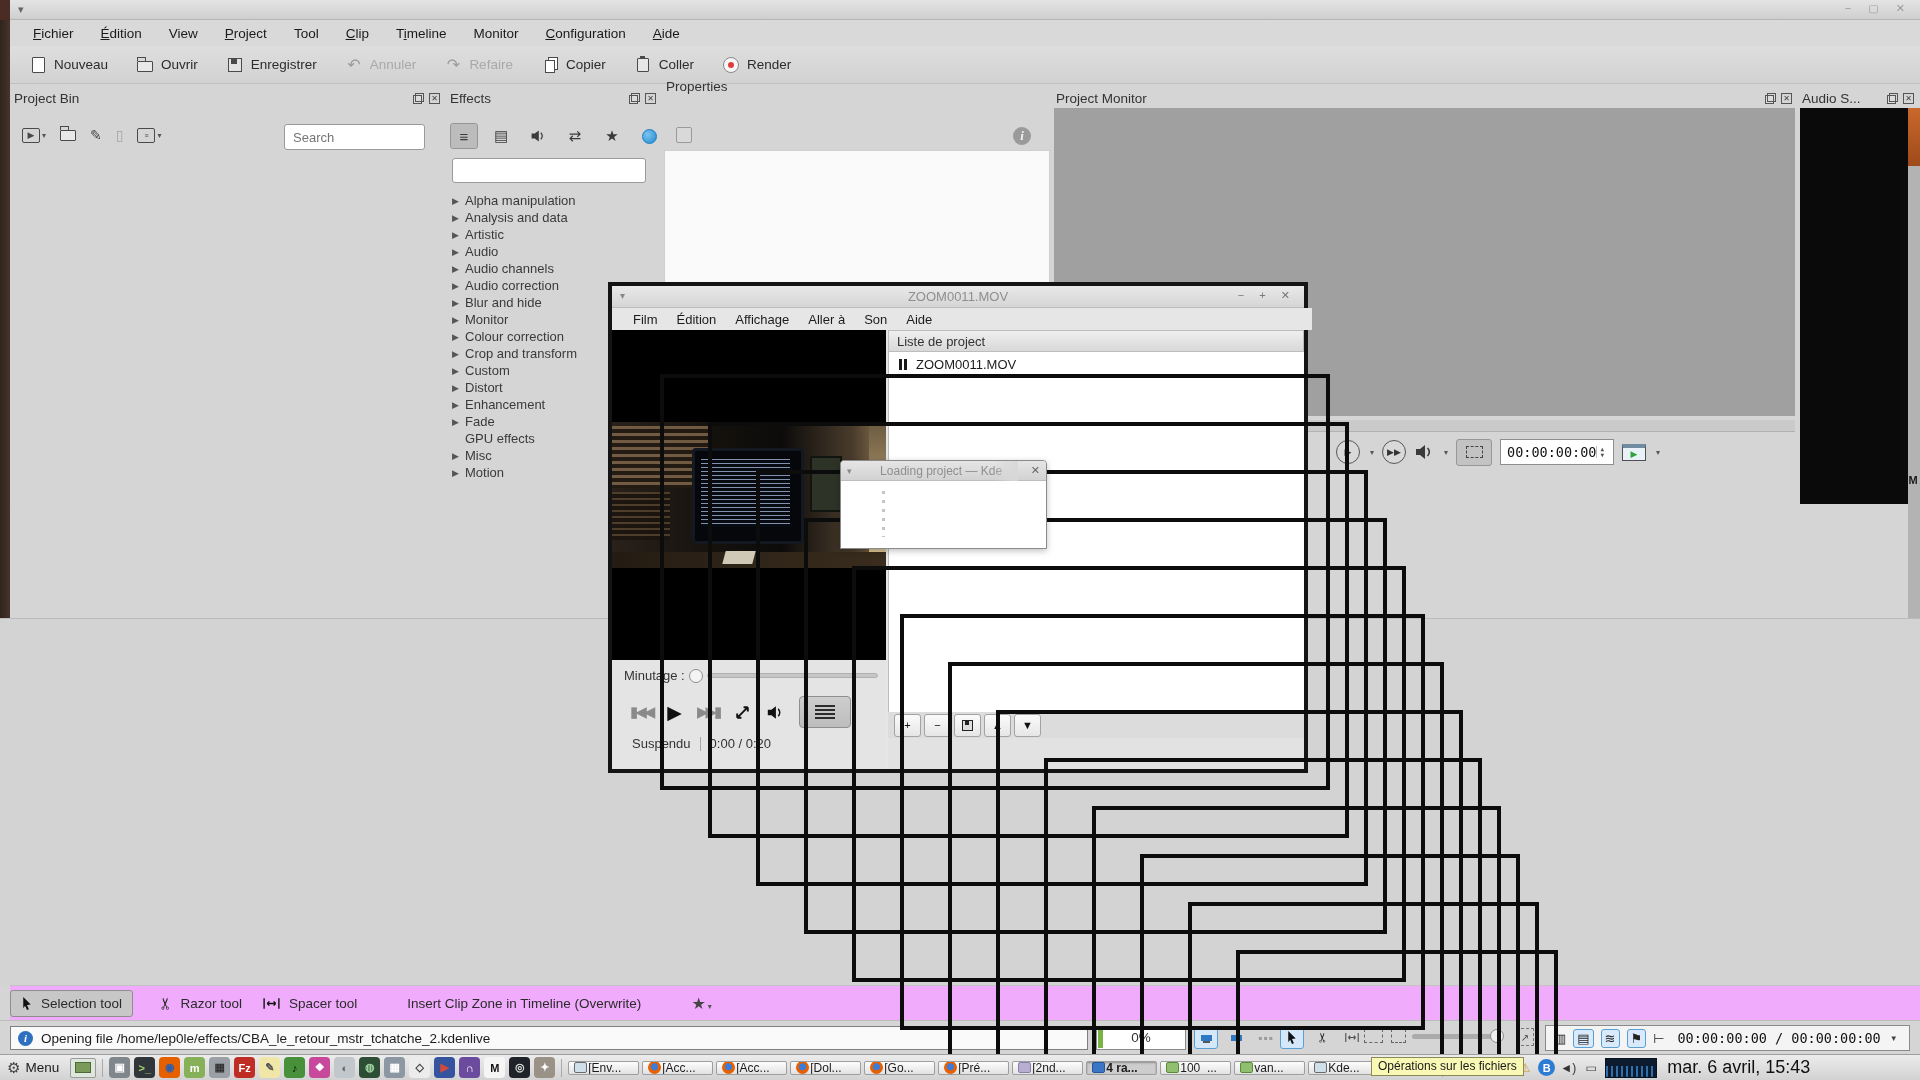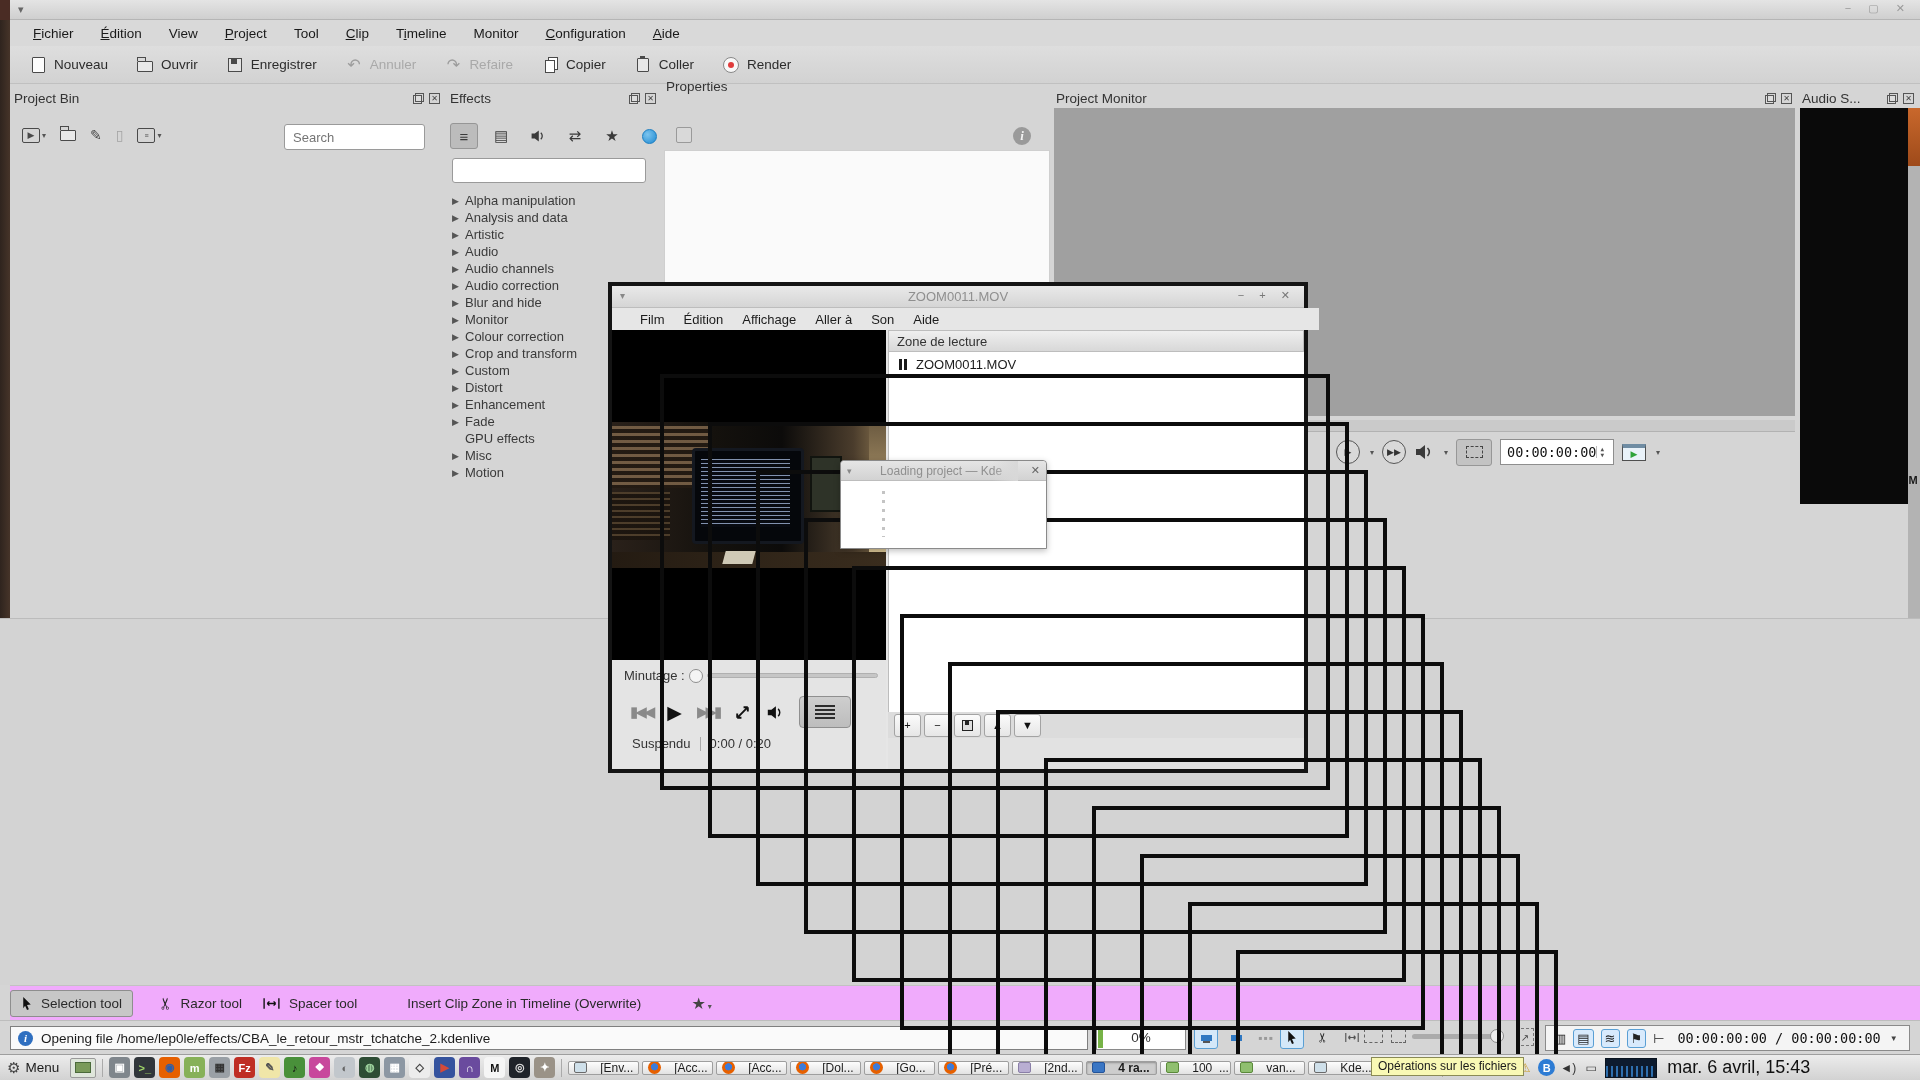--- a/index.html
+++ b/index.html
@@ -90,21 +90,21 @@
   #audio-master{left:1906px;top:474px;width:14px;text-align:center;font-size:11px;font-weight:bold;color:#1a1a1a;}
 
   #timeline-area{left:0;top:618px;width:1920px;height:367px;background:#d3d3d3;border-top:1px solid #bcbcbc;}
 
   
   #player{left:608px;top:282px;width:700px;height:491px;border:4px solid #141414;background:#e6e6e6;z-index:40;}
   #player-titlebar{left:0;top:0;width:692px;height:22px;background:linear-gradient(#e9e9e9,#d5d5d5);border-bottom:1px solid #bdbdbd;}
   #player-titlebar .t{position:absolute;left:0;right:0;top:3px;text-align:center;color:#8f8f8f;font-size:13px;}
   #player-caret{position:absolute;left:8px;top:4px;color:#888;font-size:10px;}
   #player-controls-win{position:absolute;right:8px;top:3px;color:#777;font-size:11px;letter-spacing:6px;}
-  #player-menubar{left:15px;top:22px;width:692px;height:22px;display:flex;align-items:center;gap:19px;padding-left:13px;font-size:13px;color:#1c1c1c;background:#e6e6e6;}
+  #player-menubar{left:8px;top:22px;width:692px;height:22px;display:flex;align-items:center;gap:19px;padding-left:13px;font-size:13px;color:#1c1c1c;background:#e6e6e6;}
   #video-pane{left:0;top:44px;width:274px;height:330px;background:#000;}
   #movie{position:absolute;left:0;top:92px;width:274px;height:146px;
      background:linear-gradient(90deg,#2a211a 0%,#14110d 38%,#0c0b0a 62%,#4a3c2c 88%,#8a744f 100%);}
   #movie .blinds{position:absolute;left:0;top:4px;width:96px;height:62px;background:repeating-linear-gradient(180deg,#7a6248 0 3px,#231a12 3px 7px);opacity:.9;}
   #movie .blinds2{position:absolute;left:0;top:70px;width:58px;height:48px;background:repeating-linear-gradient(180deg,#57452f 0 2px,#1a130d 2px 6px);opacity:.8;}
   #movie .crt{position:absolute;left:80px;top:26px;width:112px;height:96px;background:#05070b;border:3px solid #141820;border-radius:4px;}
   #movie .crt-screen{position:absolute;left:6%;top:9%;width:84%;height:76%;
      background:repeating-linear-gradient(180deg,rgba(160,180,215,.8) 0 1px,rgba(18,22,36,.25) 1px 4px);}
   #movie .screen2{position:absolute;left:198px;top:34px;width:32px;height:56px;background:#2e3328;border:2px solid #11140f;}
   #movie .strip{position:absolute;right:0;top:0;width:17px;height:146px;background:linear-gradient(180deg,#6b5a40,#c7ad7c 70%,#e6d5a6);}
@@ -187,21 +187,21 @@
   #taskbar{left:0;top:1054px;width:1920px;height:26px;background:linear-gradient(#ececec,#d2d2d2);border-top:1px solid #9e9e9e;
      z-index:70;display:flex;align-items:center;gap:4px;padding:0 4px;}
   #menu-btn{display:flex;align-items:center;gap:5px;padding:1px 7px 1px 3px;font-size:13.5px;color:#1a1a1a;}
   .gear{font-size:15px;color:#444;}
   #show-desktop{width:26px;height:20px;border:1px solid #9a9a9a;border-radius:2px;background:#dfe6db;display:flex;align-items:center;justify-content:center;}
   #show-desktop i{width:16px;height:11px;background:#7a9a5a;border:1px solid #4a6a3a;}
   .tsep{width:1px;height:18px;background:#aaa;margin:0 2px;}
   .launcher{width:21px;height:21px;border-radius:4px;display:inline-flex;align-items:center;justify-content:center;
      font-size:11px;font-weight:bold;flex:none;}
   .winbtn{width:71px;height:14px;border:1px solid #9e9e9e;border-radius:2px;background:linear-gradient(#fdfdfd,#e2e2e2);
-     display:inline-flex;align-items:center;gap:13px;padding:0 5px;font-size:12px;color:#1c1c1c;flex:none;overflow:hidden;white-space:nowrap;}
+     display:inline-flex;align-items:center;gap:1px;padding:0 5px;font-size:12px;color:#1c1c1c;flex:none;overflow:hidden;white-space:nowrap;}
   .winbtn.active{background:#cdcdcd;box-shadow:inset 0 1px 2px rgba(0,0,0,.3);font-weight:bold;}
   .winbtn.wide{width:128px;}
   .wicon{width:13px;height:11px;flex:none;border-radius:2px;}
   .wicon.computer{border:1.5px solid #6a6a6a;background:#cfe0ea;}
   .wicon.firefox{width:13px;height:13px;border-radius:50%;background:radial-gradient(circle at 50% 45%,#3d7bd9 0 34%,#e66000 40%);}
   .wicon.folder-green{background:#8fbf6f;border:1px solid #5a8a3a;position:relative;}
   .wicon.folder-gray{background:#b9aed2;border:1px solid #8a7fa8;}
   .wicon.app-blue{background:#3a76c4;border:1px solid #24549a;}
   .tray{display:inline-flex;align-items:center;justify-content:center;width:20px;height:20px;font-size:12px;flex:none;}
   .tray.round{border-radius:50%;color:#fff;font-size:11px;font-weight:bold;width:17px;height:17px;}
@@ -499,21 +499,21 @@
             <span class="bars"></span>
           </span>
       </div>
       <div id="pstatus-row">
         <span>Suspendu</span>
         <span class="sep"></span>
         <span>0:00 / 0:20</span>
       </div>
     </div>
     <div class="abs" id="playlist">
-      <div id="pl-header">Zone de lecture</div>
+      <div id="pl-header">Liste de project</div>
       <div id="pl-item">
         <span class="pause-glyph">
             <i></i>
             <i></i>
           </span>
         <span>ZOOM0011.MOV</span>
       </div>
       <div id="pl-body"></div>
       <div id="pl-btns">
           <span class="plb">+</span>

